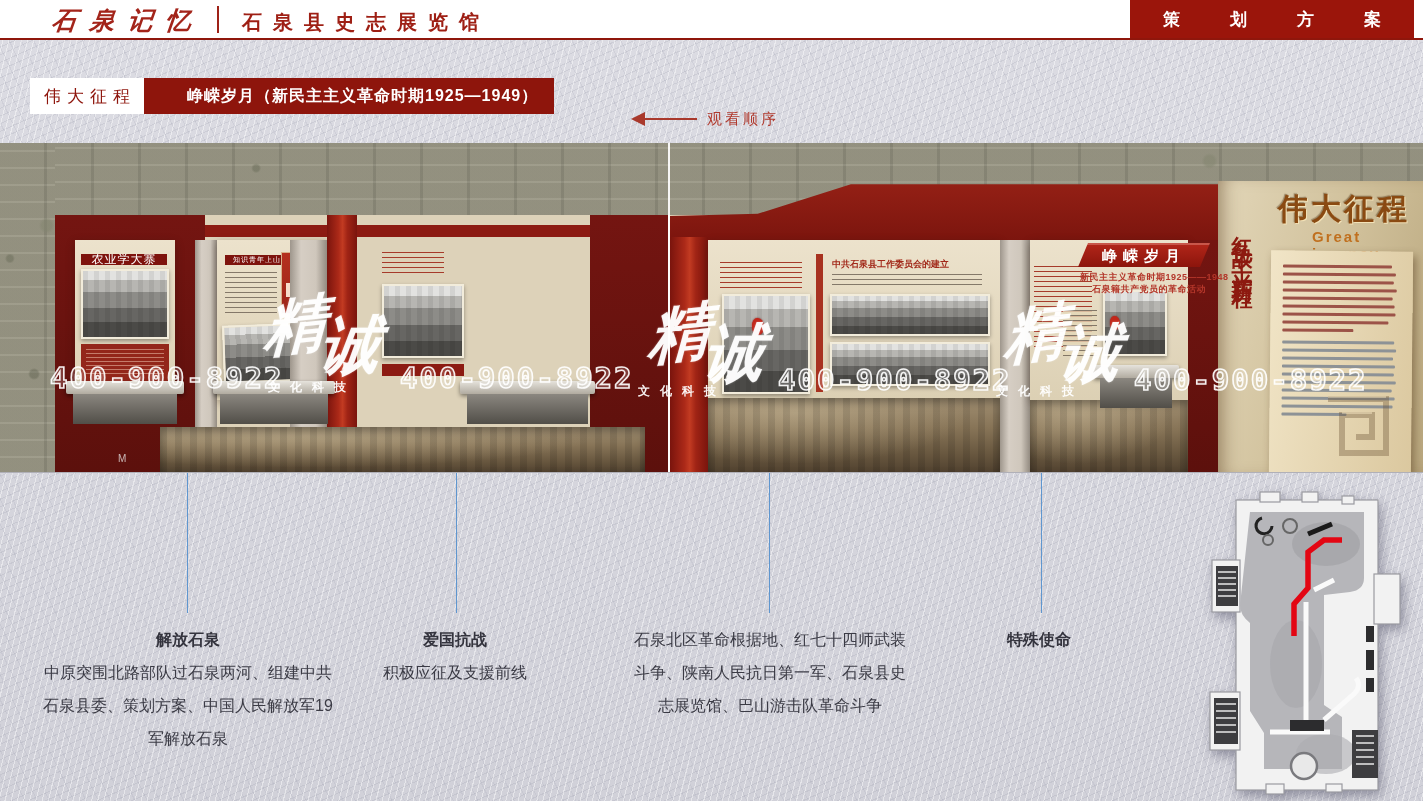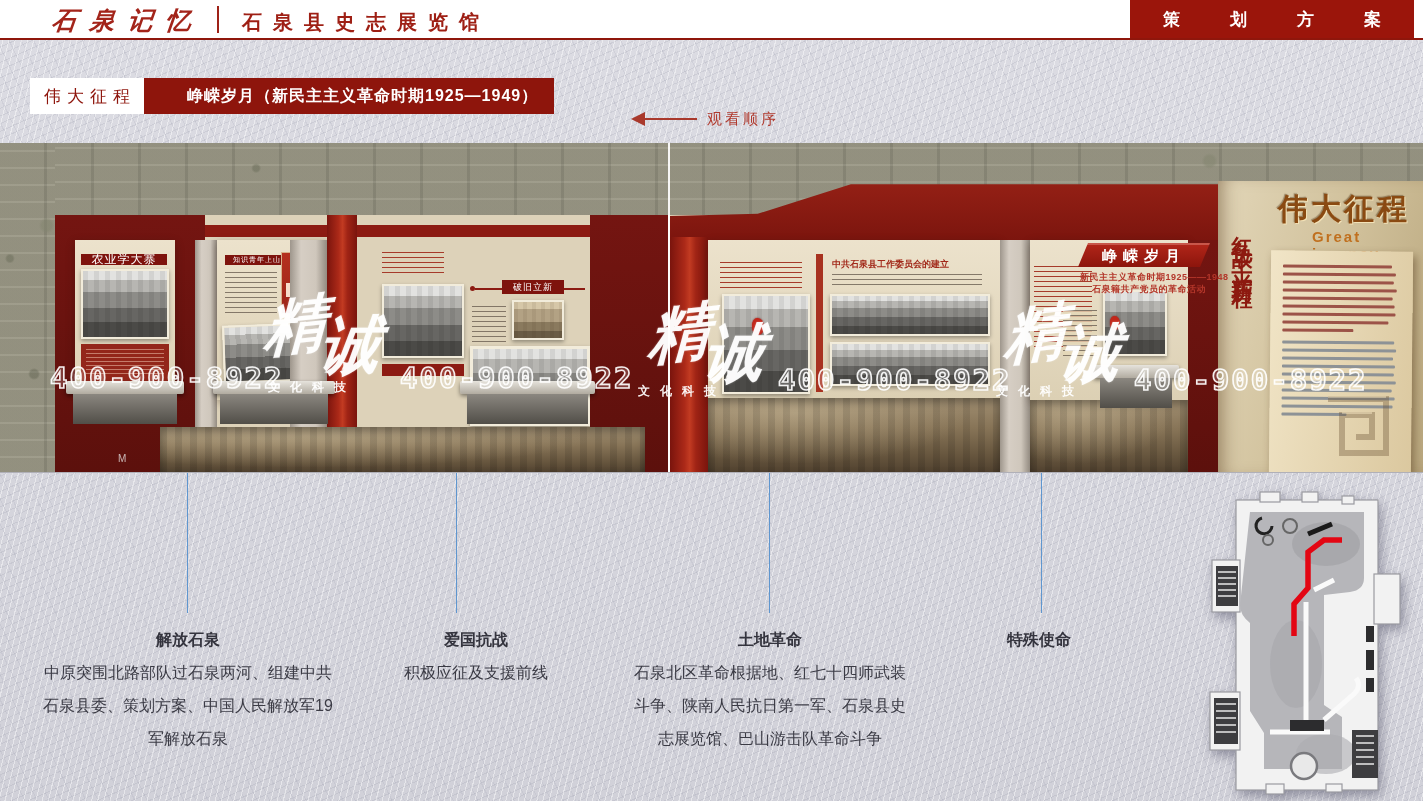--- a/index.html
+++ b/index.html
@@ -217,28 +217,20 @@
 
   <div class="abs pilaster" style="left:290px;top:97px;width:37px;height:233px;"></div>
   <div class="abs redcol" style="left:327px;top:72px;width:30px;height:258px;"></div>
 
   <div class="abs" style="left:378px;top:97px;width:88px;height:180px;">
     <div class="redlines" style="position:absolute;left:4px;top:12px;width:62px;height:22px;"></div>
     <div class="photo" style="position:absolute;left:4px;top:44px;width:82px;height:74px;"></div>
     <div style="position:absolute;left:4px;top:124px;width:82px;height:12px;background:#8c1b12;"></div>
   </div>
 
-  <div class="abs" style="left:470px;top:97px;width:120px;height:190px;">
-    <div style="position:absolute;left:0;top:46px;width:5px;height:5px;border-radius:50%;background:#8c1b12;"></div>
-    <div style="position:absolute;left:5px;top:48px;width:110px;height:2px;background:#8c1b12;"></div>
-    <div class="plaque" style="position:absolute;left:32px;top:40px;width:62px;height:14px;font-size:9px;">破旧立新</div>
-    <div class="textlines" style="position:absolute;left:2px;top:66px;width:34px;height:38px;"></div>
-    <div class="photo sepia" style="position:absolute;left:42px;top:60px;width:52px;height:40px;"></div>
-    <div class="photo" style="position:absolute;left:0;top:106px;width:120px;height:80px;border-width:3px;"></div>
-  </div>
   <div class="abs case" style="left:460px;top:238px;width:135px;">
       <div class="slab"></div>
       <div class="body"></div>
     </div>
 
   <div class="abs maroon" style="left:590px;top:72px;width:78px;height:258px;"></div>
   <div class="abs mural" style="left:160px;top:284px;width:485px;height:46px;"></div>
 
   <div class="abs mid-slope"></div>
   <div class="abs redcol" style="left:670px;top:94px;width:38px;height:236px;"></div>
@@ -328,26 +320,25 @@
 
 <div class="connector" style="left:187px;"></div>
 <div class="connector" style="left:456px;"></div>
 <div class="connector" style="left:769px;"></div>
 <div class="connector" style="left:1041px;"></div>
 
 <div class="tblock" style="left:38px;width:300px;">
   <h3>解放石泉</h3>
   <div>中原突围北路部队过石泉两河、组建中共石泉县委、策划方案、中国人民解放军19军解放石泉</div>
 </div>
-<div class="tblock" style="left:345px;width:262px;">
+<div class="tblock" style="left:324px;width:262px;">
   <h3>爱国抗战</h3>
   <div>积极应征及支援前线</div>
 </div>
 <div class="tblock" style="left:634px;width:272px;">
-  <h3>土地革命</h3>
   <div>石泉北区革命根据地、红七十四师武装斗争、陕南人民抗日第一军、石泉县史志展览馆、巴山游击队革命斗争</div>
 </div>
 <div class="tblock" style="left:886px;width:306px;">
   <h3>特殊使命</h3>
 </div>
 
 <svg class="floorplan" viewBox="0 0 200 315">
 
   <g fill="#f2f2f2" stroke="#9a9aa0" stroke-width="1.2">
     <rect x="30" y="16" width="142" height="290"></rect>

